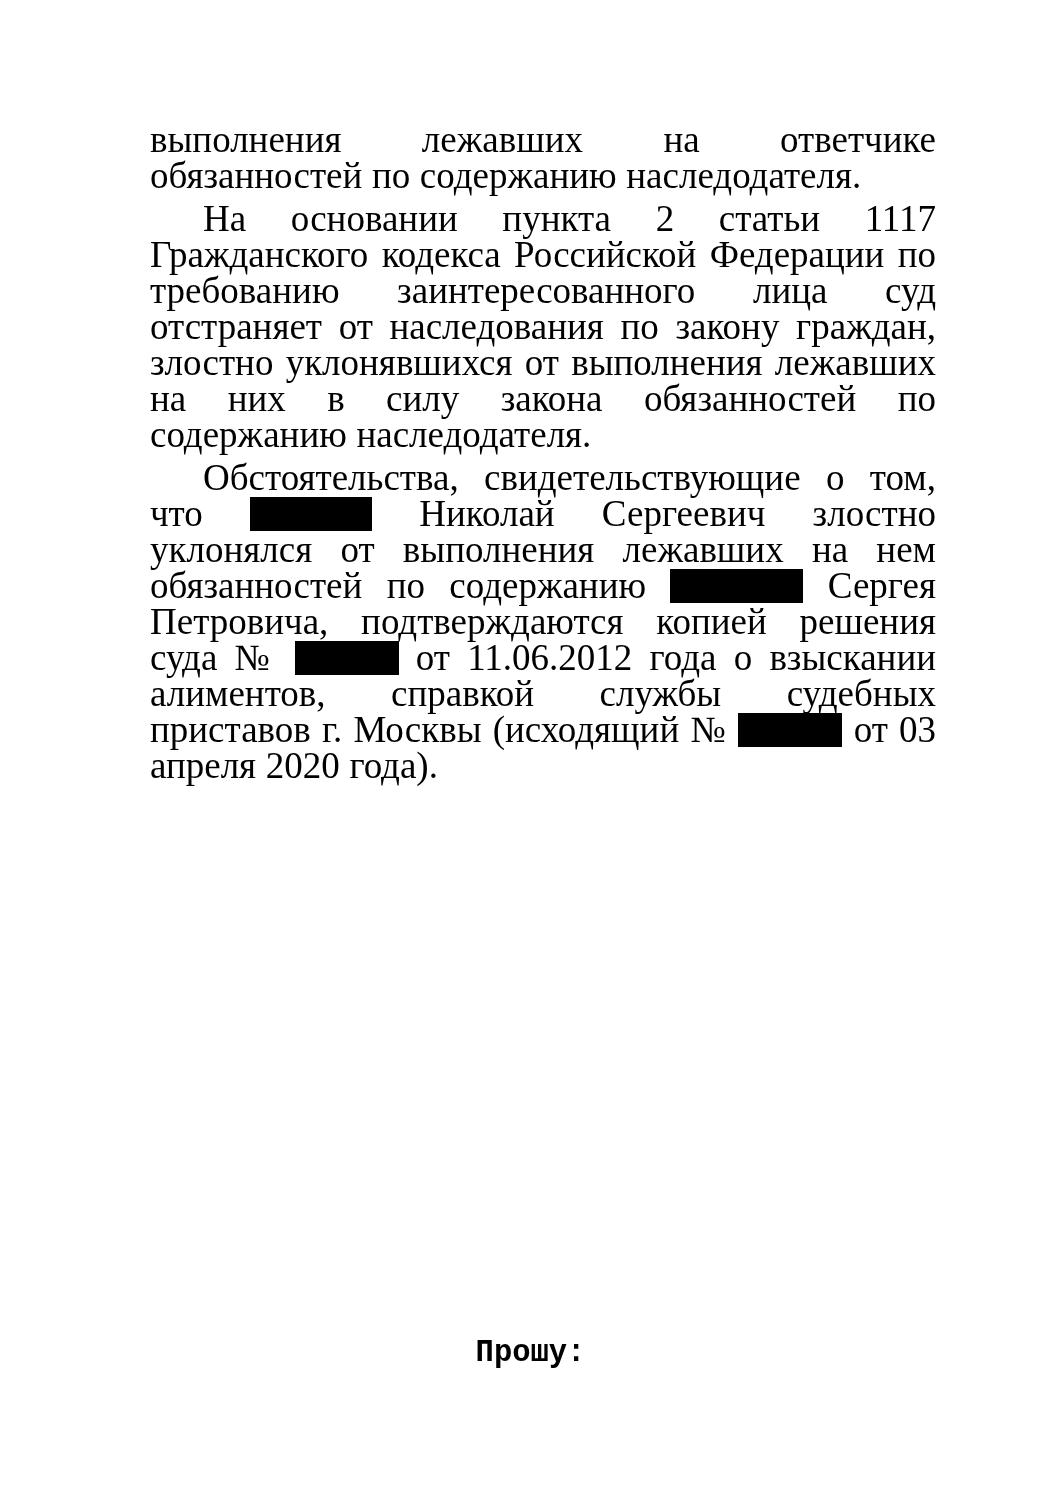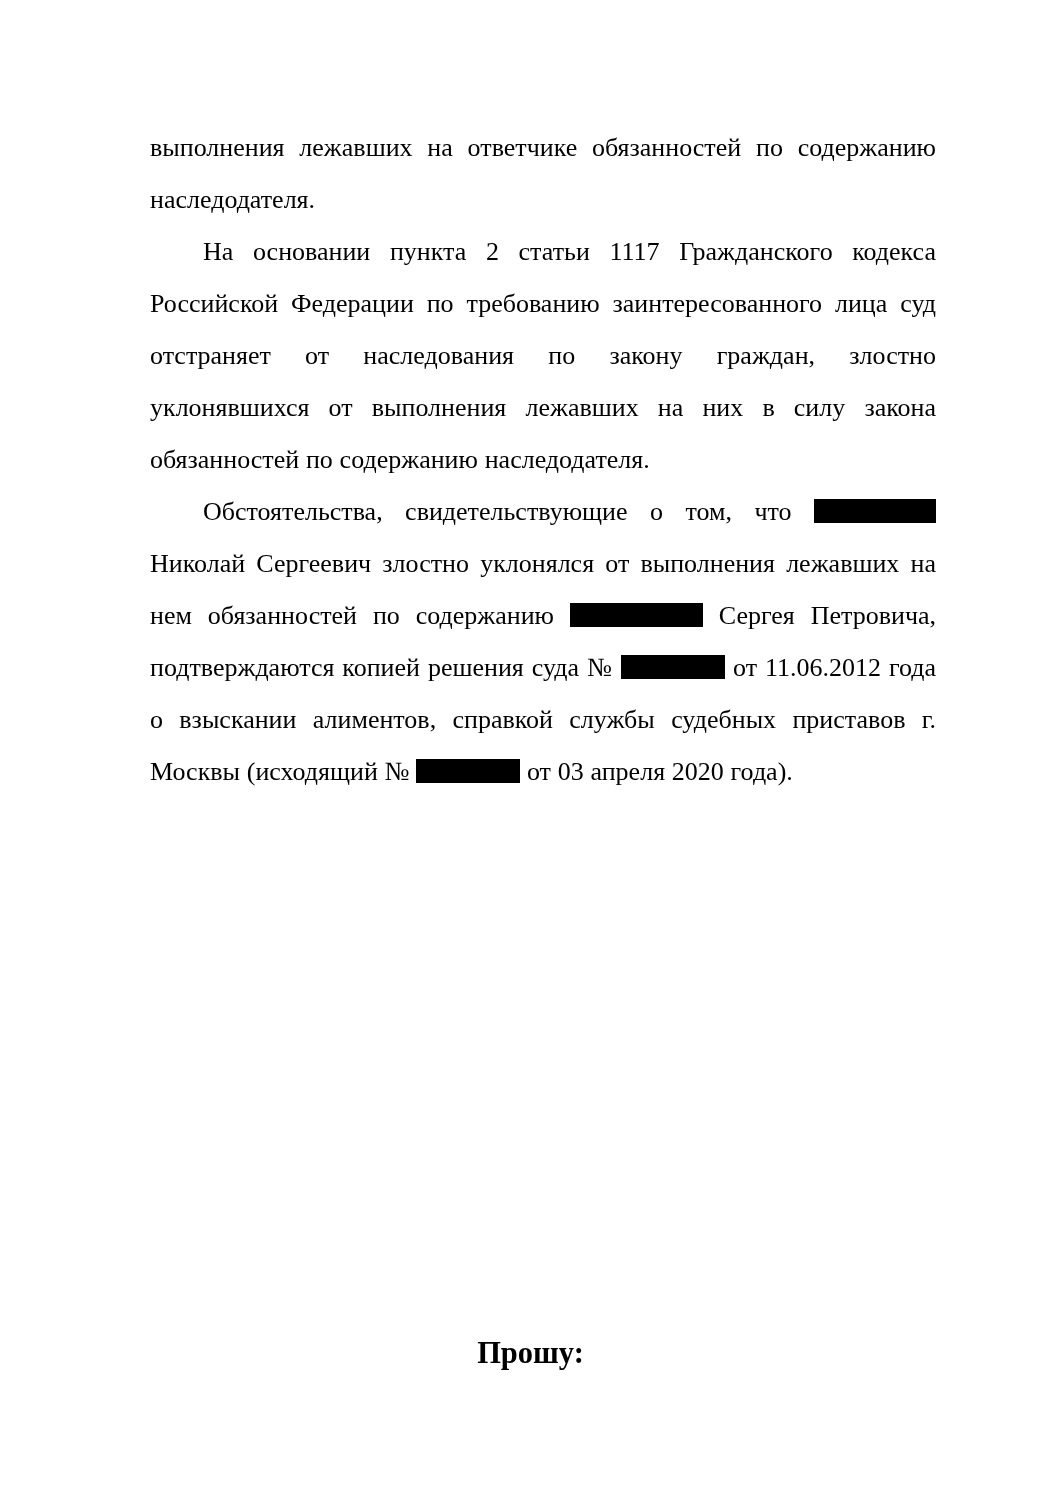--- a/index.html
+++ b/index.html
@@ -22,35 +22,35 @@
 
   .content {
     position: absolute;
     left: 150px;
     top: 122px;
     width: 786px;
   }
 
   p.para {
     margin: 0;
-    font-size: 26px;
-    line-height: 52px;
+    font-size: 37px;
+    line-height: 36px;
     text-align: justify;
     text-justify: inter-word;
     -webkit-hyphens: none;
     hyphens: none;
     word-spacing: 0.01em;
   }
 
   p.para.indent {
     text-indent: 53px;
   }
 
   p.para + p.para {
-    margin-top: 0;
+    margin-top: 7px;
   }
 
   
   .redact {
     display: inline-block;
     background: #000000;
     vertical-align: -0.13em;
     height: 0.92em;
     line-height: 0;
     font-size: inherit;
@@ -65,21 +65,21 @@
 
   .heading-prosu {
     position: absolute;
     left: 0;
     right: 0;
     top: 1329px;
     text-align: center;
     font-size: 30.5px;
     font-weight: bold;
     line-height: 48.6px;
-    font-family: Liberation Serif, serif;
+    font-family: Liberation Mono, monospace;
   }
 </style>
 </head>
 <body>
 
 <div class="page">
 
   <div class="content">
 
     <p class="para">выполнения лежавших на ответчике обязанностей по содержанию наследодателя.</p>

